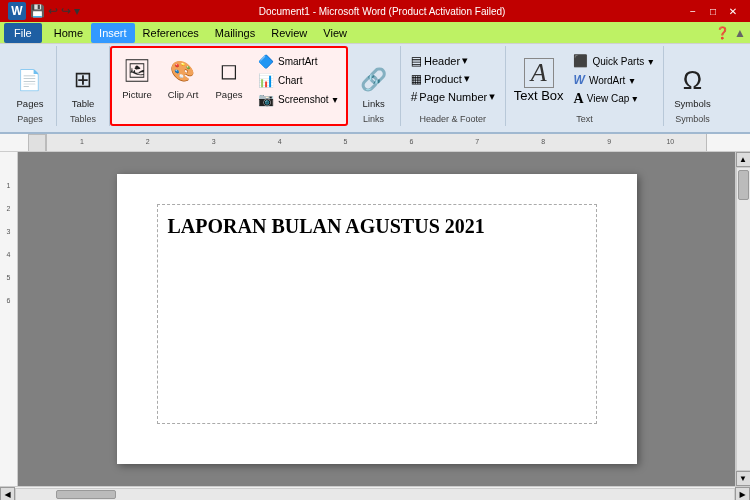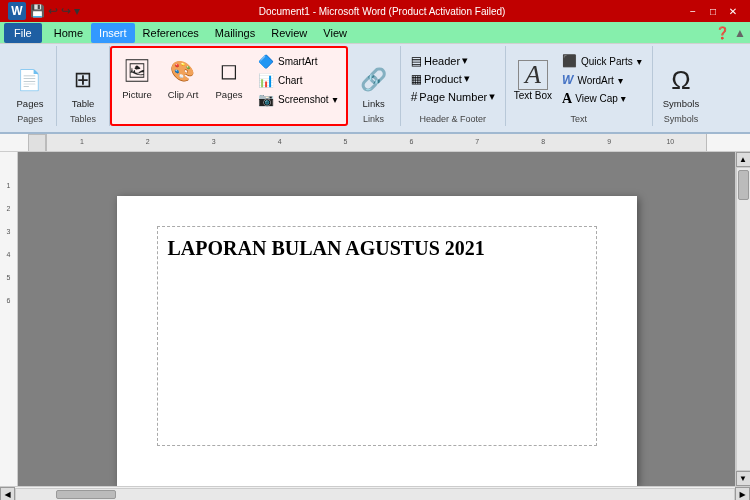--- a/index.html
+++ b/index.html
@@ -20,21 +20,21 @@
     .title-bar-controls { display: flex; gap: 2px; }
     .title-btn {
       width: 18px; height: 16px;
       display: flex; align-items: center; justify-content: center;
       font-size: 10px; cursor: pointer; color: white;
     }
 
     
     .menu-bar {
       height: 22px;
-      background: #86efac;
+      background: #bef264;
       display: flex;
       align-items: center;
       padding: 0 4px;
       border-bottom: 1px solid #d0d0d0;
     }
     .menu-item {
       padding: 2px 8px;
       cursor: pointer;
       font-size: 11px;
       border-radius: 2px;
@@ -206,23 +206,23 @@
       display: flex; align-items: center; justify-content: center;
       font-size: 8px; cursor: pointer;
     }
     .scroll-track { flex: 1; width: 15px; background: #e8e8e8; border: 1px solid #ccc; margin: 0; }
     .scroll-thumb { width: 11px; height: 30px; background: #bbb; margin: 2px auto; border: 1px solid #999; border-radius: 2px; }
 
     .document-area {
       flex: 1;
       overflow: hidden;
       display: flex;
-      align-items: flex-end;
+      align-items: center;
       justify-content: center;
-      padding: 0 0;
+      padding: 7px 0;
     }
 
     .page {
       width: 520px;
       min-height: 290px;
       background: white;
       box-shadow: 2px 2px 8px rgba(0,0,0,0.4);
       padding: 30px 40px;
       position: relative;
     }
@@ -423,21 +423,21 @@
         </div>
       </div>
       <div class="ribbon-group-label">Header &amp; Footer</div>
     </div>
 
     <div class="ribbon-group" style="min-width:130px;">
       <div class="ribbon-items" style="align-items:flex-start; gap:4px; margin-top:2px;">
 
         <div class="textbox-btn">
           <div style="font-size:26px; color:#333; font-style:italic; font-family:serif; border:1px solid #888; width:30px; height:30px; display:flex;align-items:center;justify-content:center;">A</div>
-          <span style="font-size:10px;">Text Box</span>
+          <span style="font-size:13px;">Text Box</span>
         </div>
 
         <div class="small-group">
           <div class="ribbon-small-btn">
             <span style="font-size:12px;">⬛</span>
             <span>Quick Parts</span> ▾
           </div>
           <div class="ribbon-small-btn">
             <span style="font-size:12px;color:#4472c4;font-style:italic;font-weight:bold;">W</span>
             <span>WordArt</span> ▾

